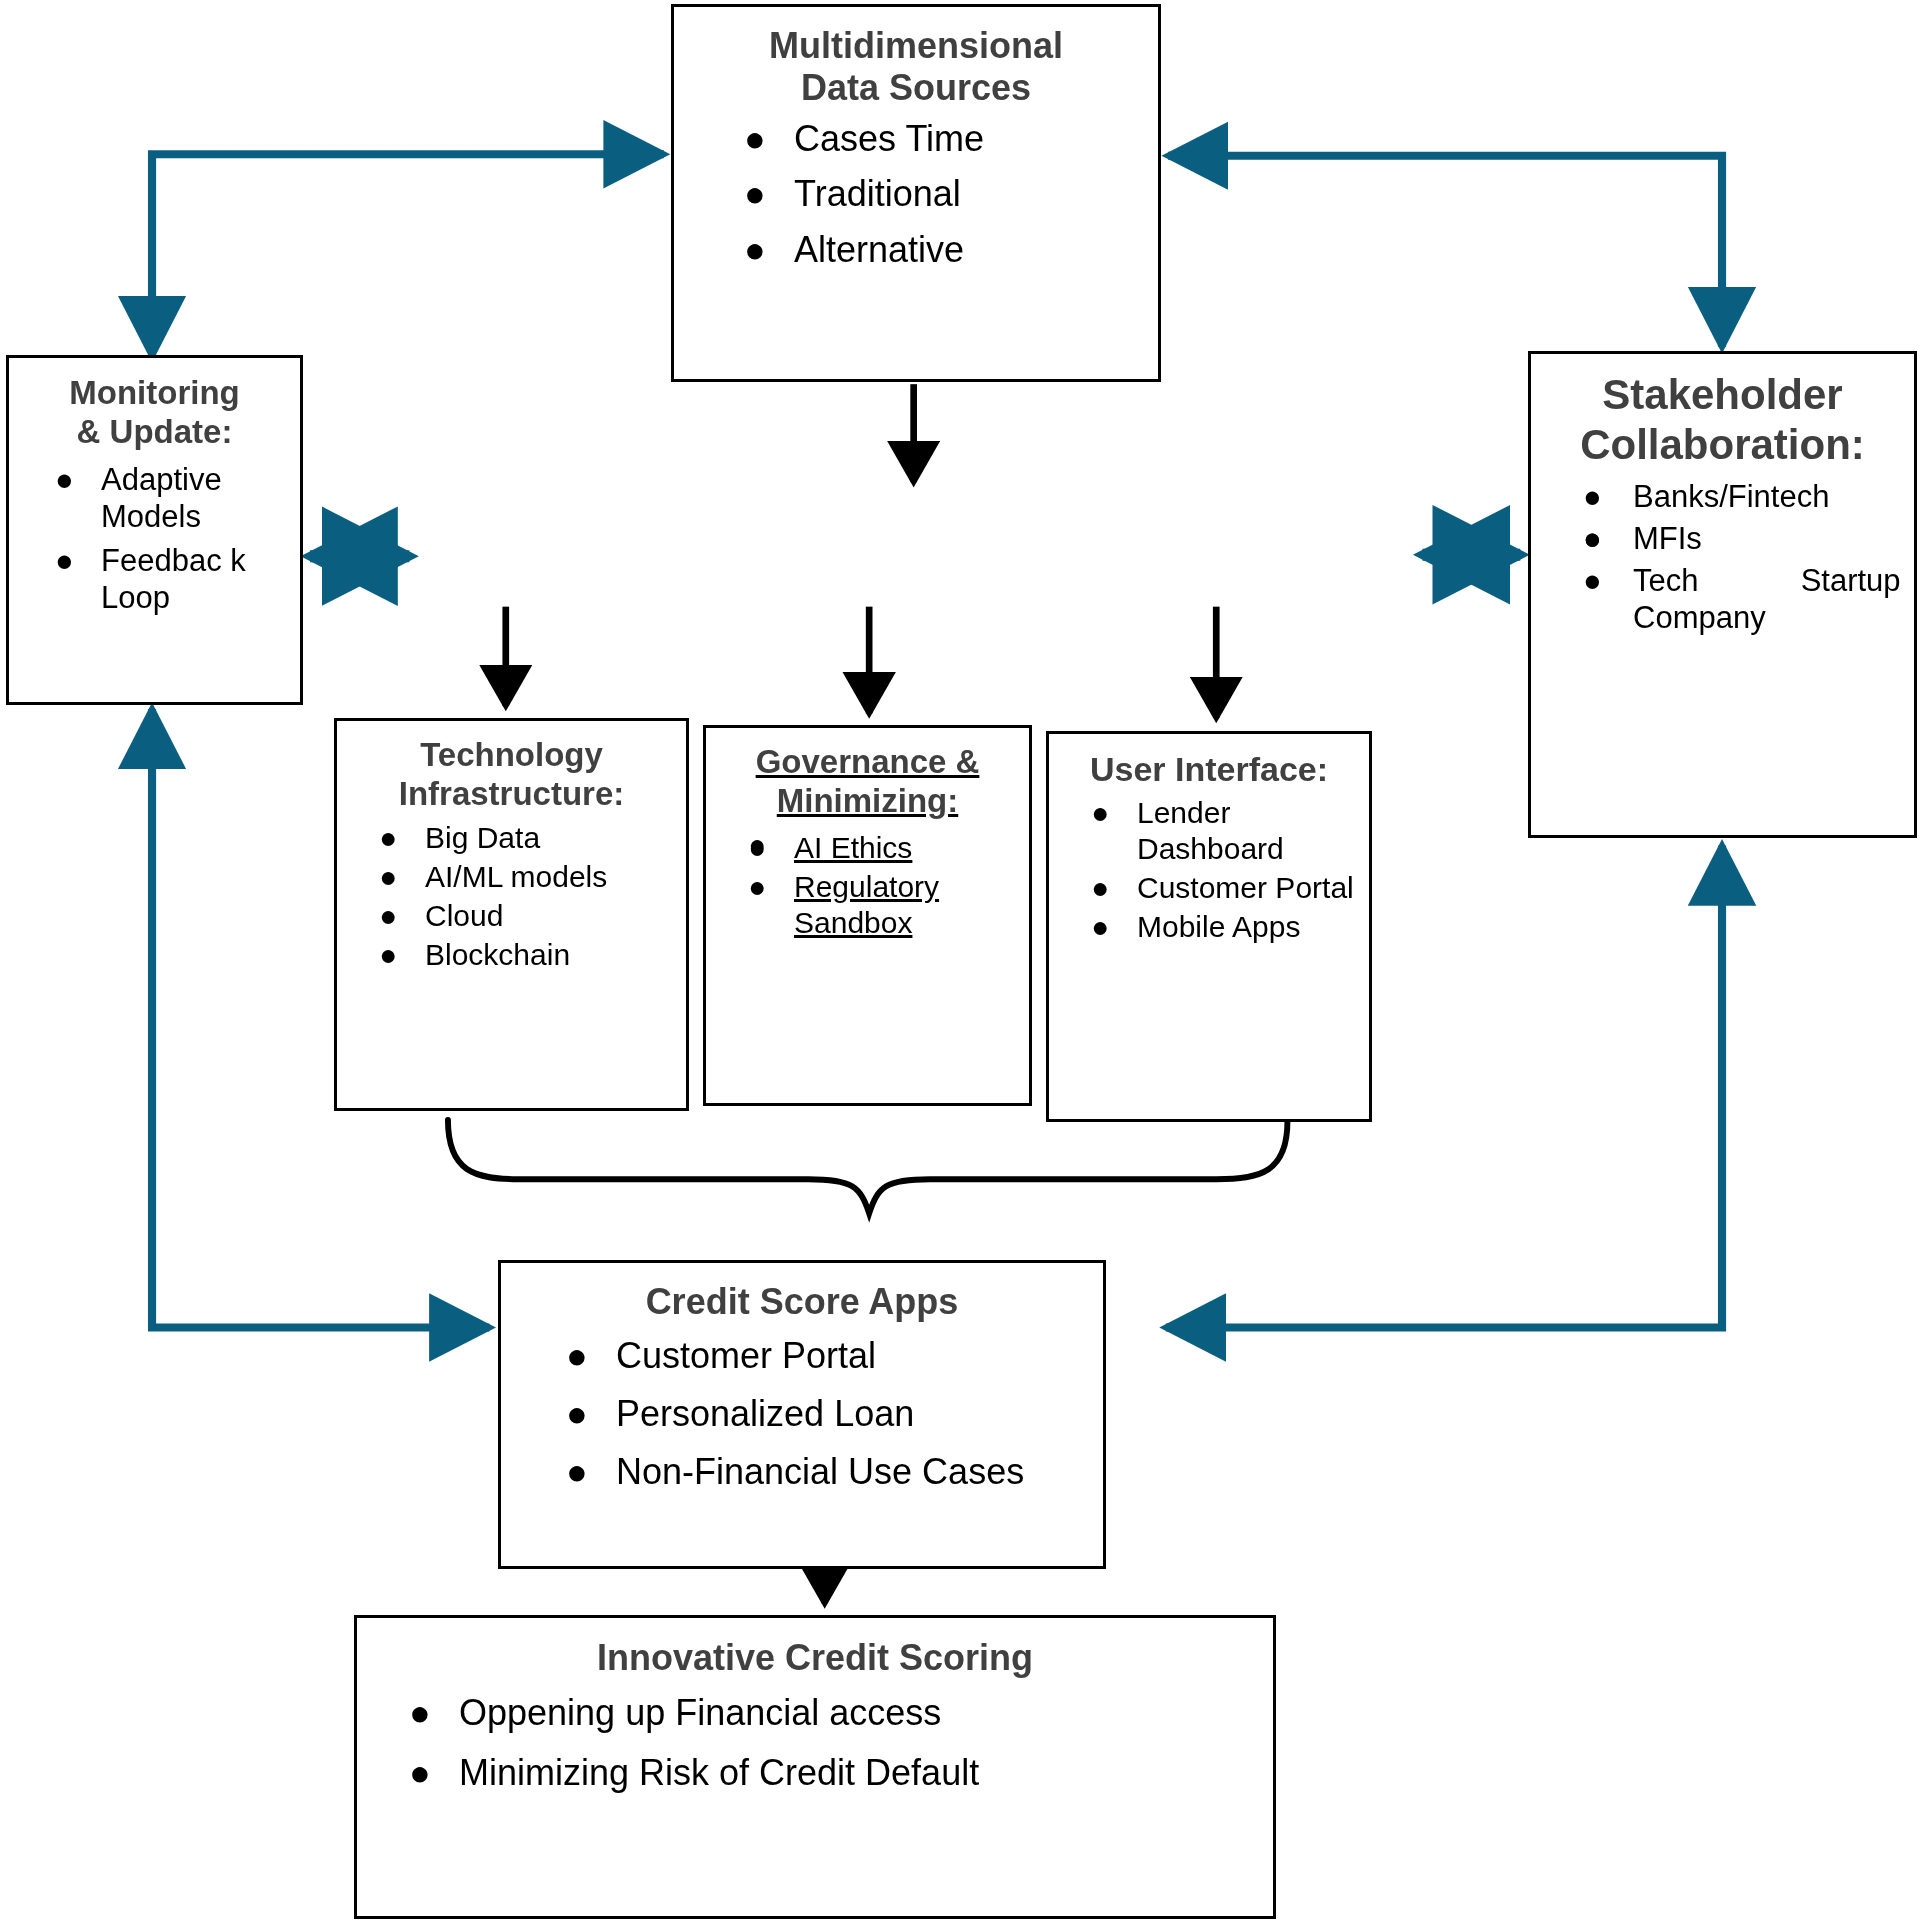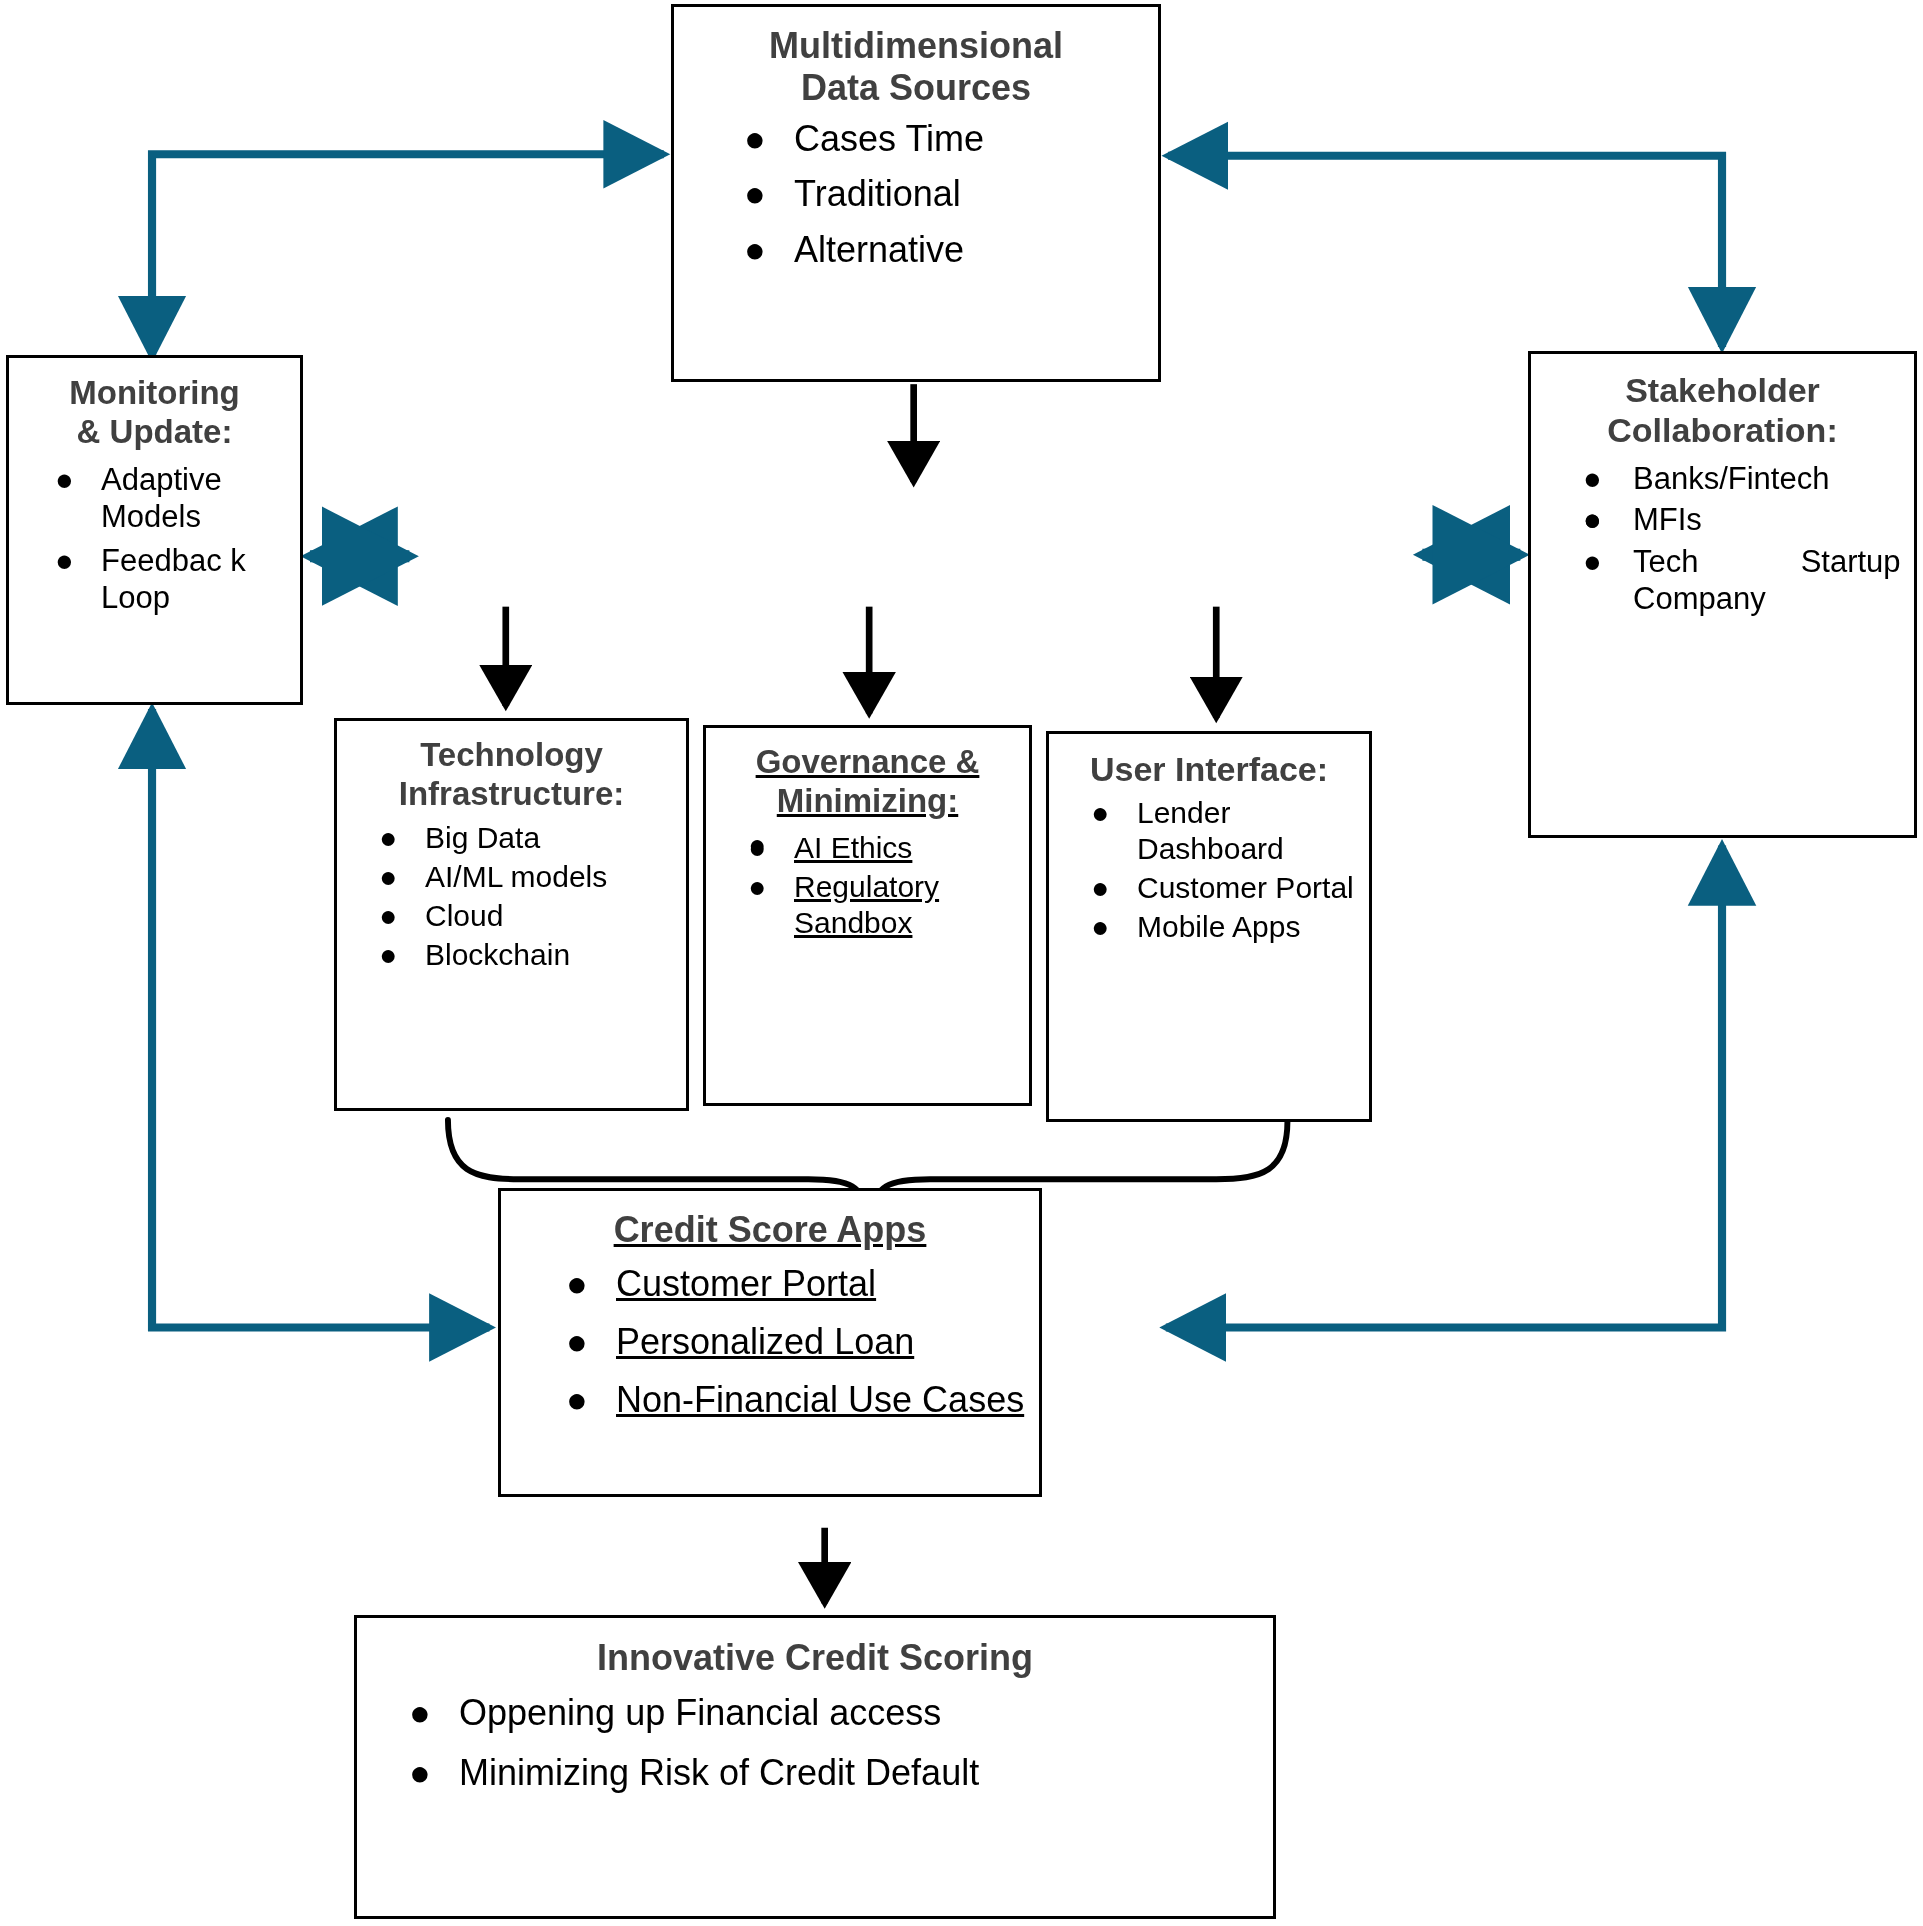--- a/index.html
+++ b/index.html
@@ -58,33 +58,33 @@
   }
 
   
   #n-sources   { left: 671px;  top: 3.7px;    width: 490px;  height: 378px; }
   #n-monitor   { left: 6px;    top: 355px;  width: 297px;  height: 350px; }
   #n-stake     { left: 1528px; top: 351px;  width: 389px;  height: 487px; }
   #n-dpa       { left: 419px;  top: 494px;  width: 994px; height: 110px; }
   #n-tech      { left: 334px;  top: 718px;  width: 355px;  height: 393px; }
   #n-gov       { left: 703px;  top: 725px;  width: 329px;  height: 381px; text-decoration: underline; }
   #n-ui        { left: 1046px; top: 731px;  width: 326px;  height: 391px; }
-  #n-credit    { left: 498px;  top: 1188px; width: 544px;  height: 309px; text-decoration: underline; }
+  #n-credit    { left: 498px;  top: 1260px; width: 608px;  height: 309px; }
   #n-innov     { left: 354px;  top: 1615px; width: 922px; height: 304px; }
 
   
   #n-sources .node-title { font-size: 36px; padding: 18px 15px 3px; }
   #n-sources .node-list  { font-size: 36px; padding: 4.5px 0 0 70px; }
   #n-sources .node-list li { padding-left: 50px; margin-bottom: 12px; }
 
   #n-monitor .node-title { font-size: 33px; padding: 16.3px 7.4px 3px; text-align: center; }
   #n-monitor .node-list  { font-size: 31px; padding: 6px 7.4px 0 46px; }
   #n-monitor .node-list li { padding-left: 46px; margin-bottom: 6px; }
 
-  #n-stake .node-title { font-size: 34px; padding: 16.3px 10.4px 3px; }
+  #n-stake .node-title { font-size: 42px; padding: 16.3px 10.4px 3px; }
   #n-stake .node-list  { font-size: 31px; padding: 6px 13.4px 0 52px; }
   #n-stake .node-list li { padding-left: 50px; margin-bottom: 4.5px; }
   #n-stake .node-list li.justify .txt { text-align: justify; text-align-last: left; }
 
   #n-dpa .node-title { font-size: 39px; padding: 30px 15px 0; }
 
   #n-tech .node-title { font-size: 33px; padding: 15px 6px 1.5px; }
   #n-tech .node-list  { font-size: 30px; padding: 4.5px 4.5px 0 42px; }
   #n-tech .node-list li { padding-left: 46px; margin-bottom: 3px; }
 

